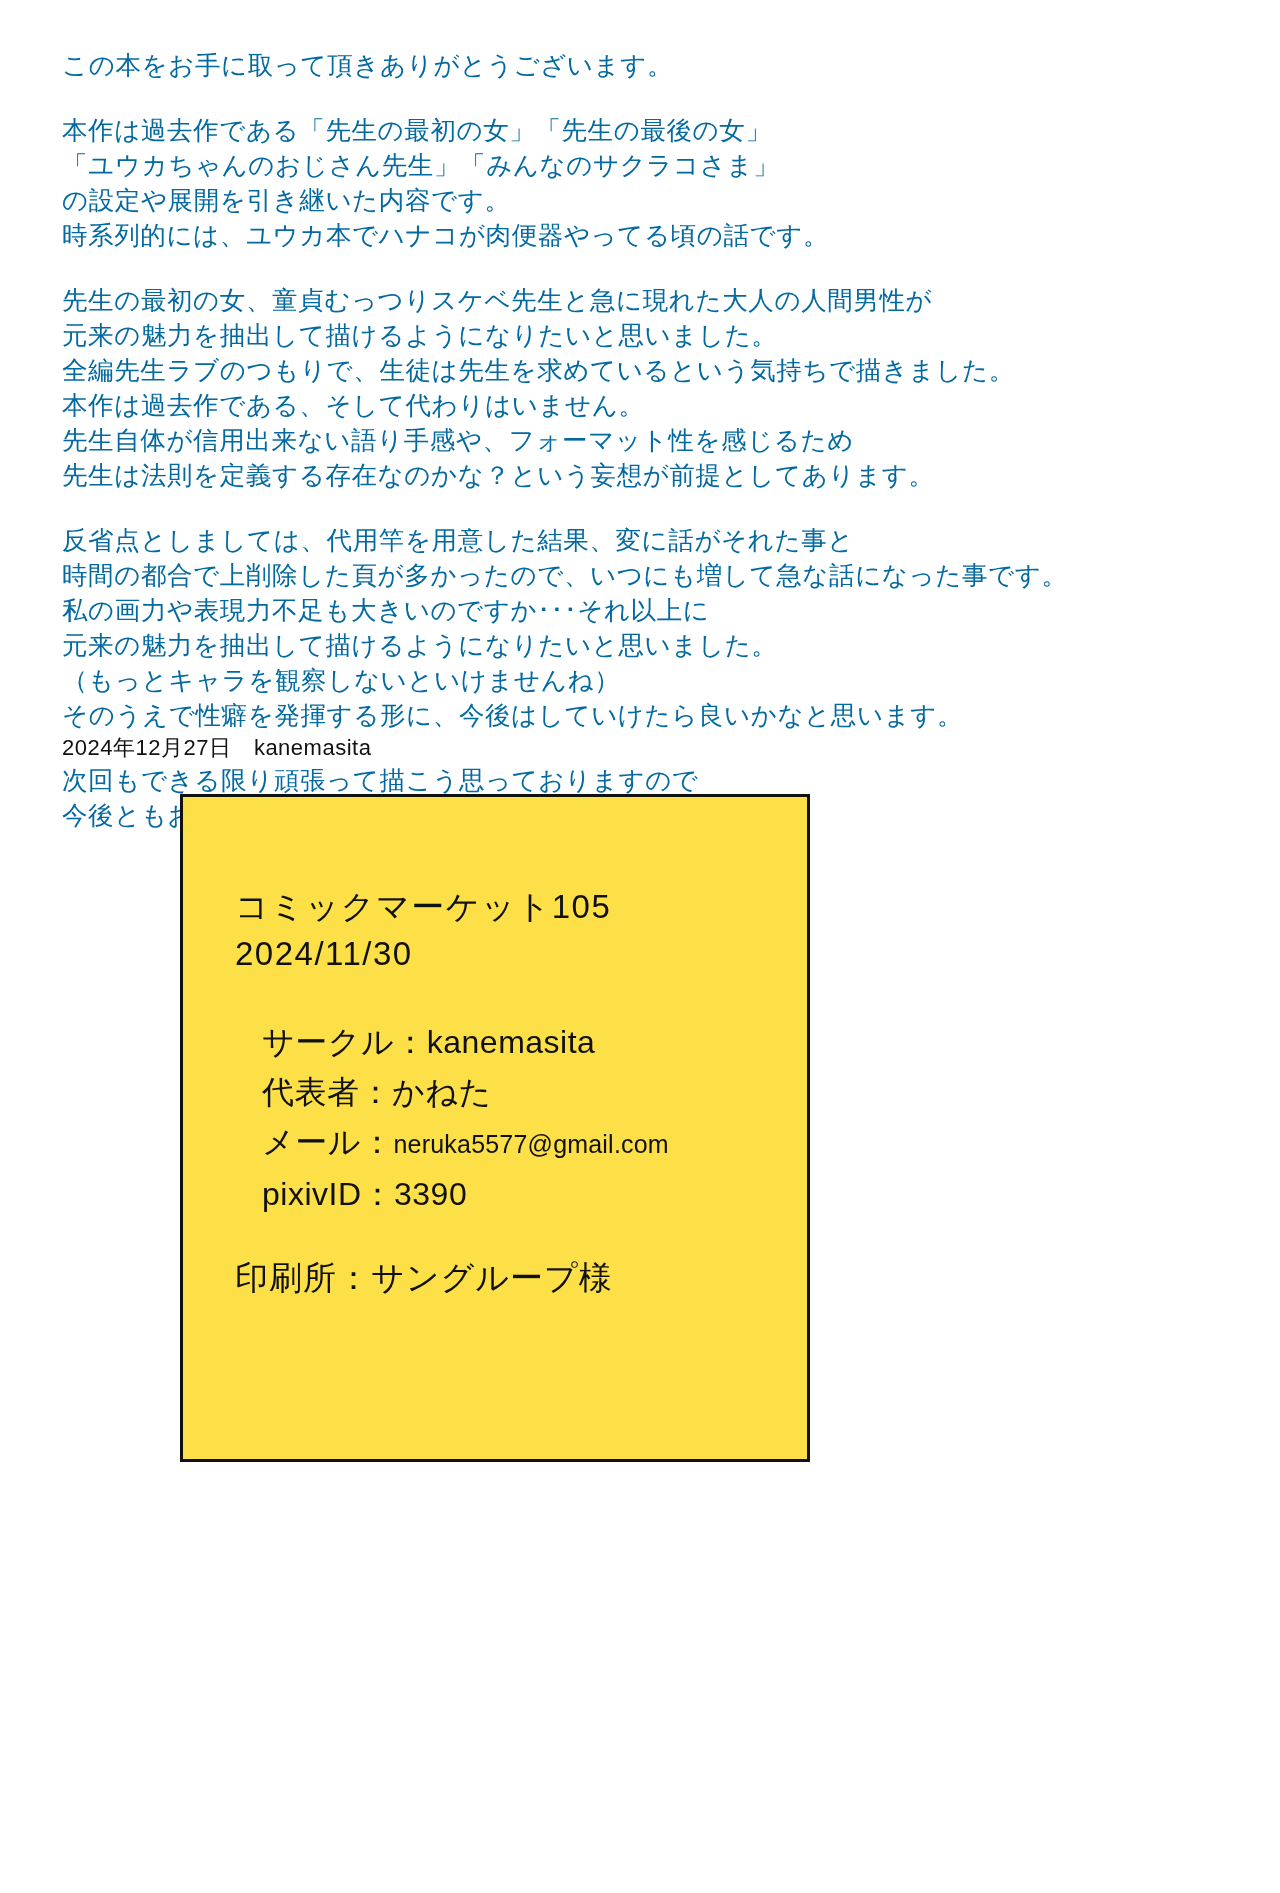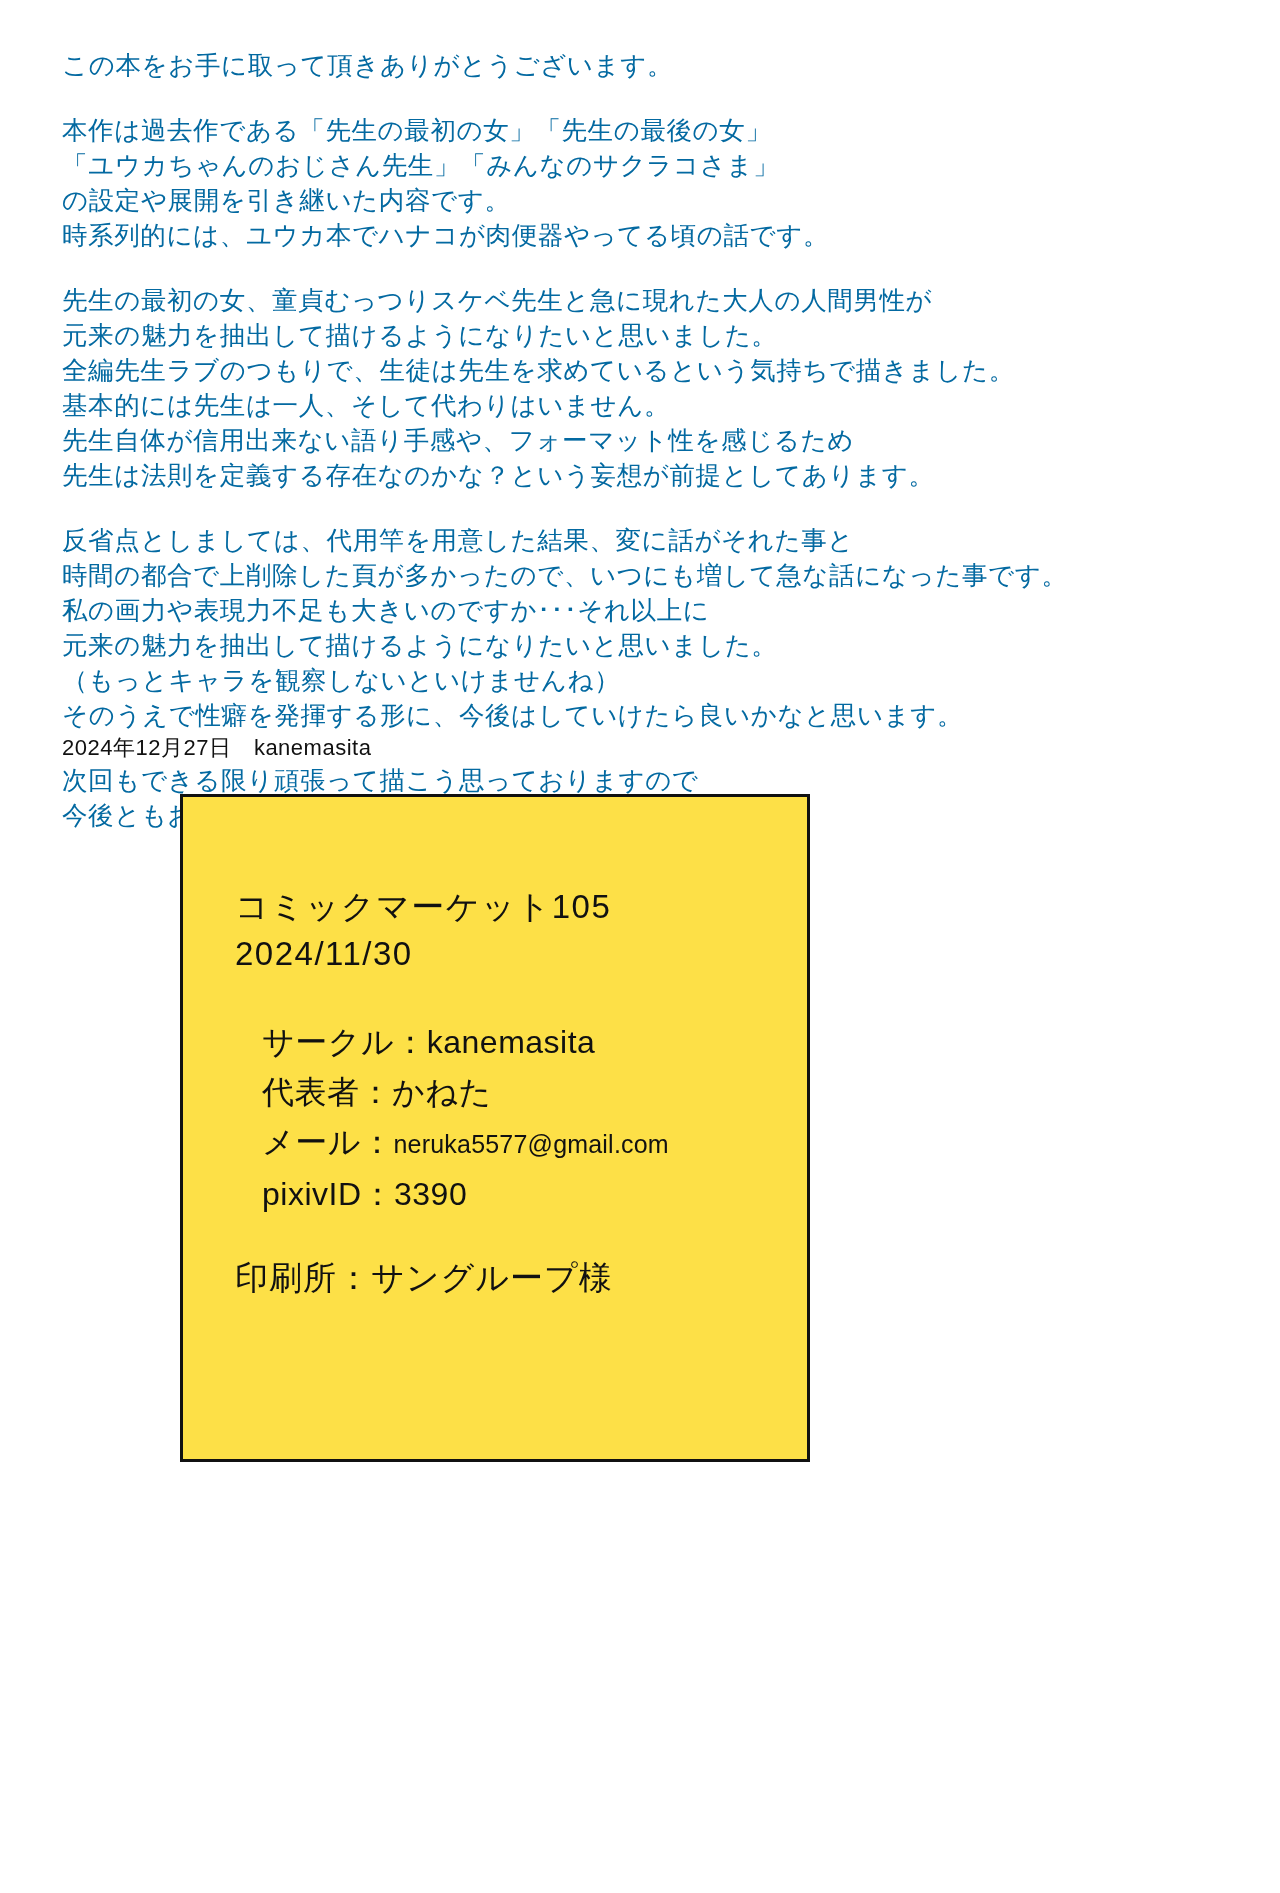--- a/index.html
+++ b/index.html
@@ -117,21 +117,21 @@
       <div class="line">本作は過去作である「先生の最初の女」「先生の最後の女」</div>
       <div class="line">「ユウカちゃんのおじさん先生」「みんなのサクラコさま」</div>
       <div class="line">の設定や展開を引き継いた内容です。</div>
       <div class="line">時系列的には、ユウカ本でハナコが肉便器やってる頃の話です。</div>
     </div>
 
     <div class="para">
       <div class="line">先生の最初の女、童貞むっつりスケベ先生と急に現れた大人の人間男性が</div>
       <div class="line">元来の魅力を抽出して描けるようになりたいと思いました。</div>
       <div class="line">全編先生ラブのつもりで、生徒は先生を求めているという気持ちで描きました。</div>
-      <div class="line">基本的には先生は一人、そして代わりはいません。</div>
+      <div class="line">本作は過去作である、そして代わりはいません。</div>
       <div class="line">先生自体が信用出来ない語り手感や、フォーマット性を感じるため</div>
       <div class="line">先生は法則を定義する存在なのかな？という妄想が前提としてあります。</div>
     </div>
 
     <div class="para">
       <div class="line">反省点としましては、代用竿を用意した結果、変に話がそれた事と</div>
       <div class="line">時間の都合で上削除した頁が多かったので、いつにも増して急な話になった事です。</div>
       <div class="line">私の画力や表現力不足も大きいのですか･･･それ以上に</div>
       <div class="line">元来の魅力を抽出して描けるようになりたいと思いました。</div>
       <div class="line">（もっとキャラを観察しないといけませんね）</div>

